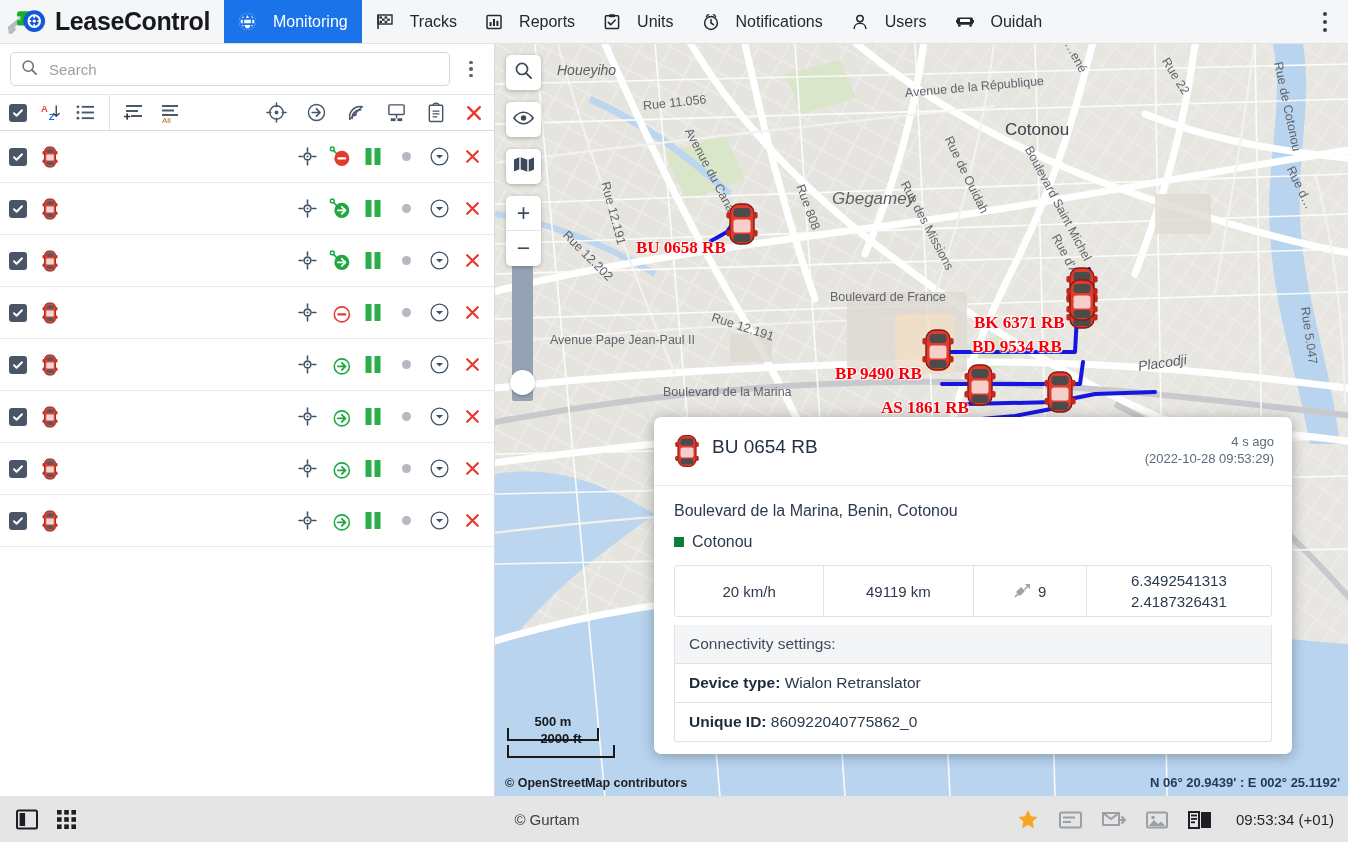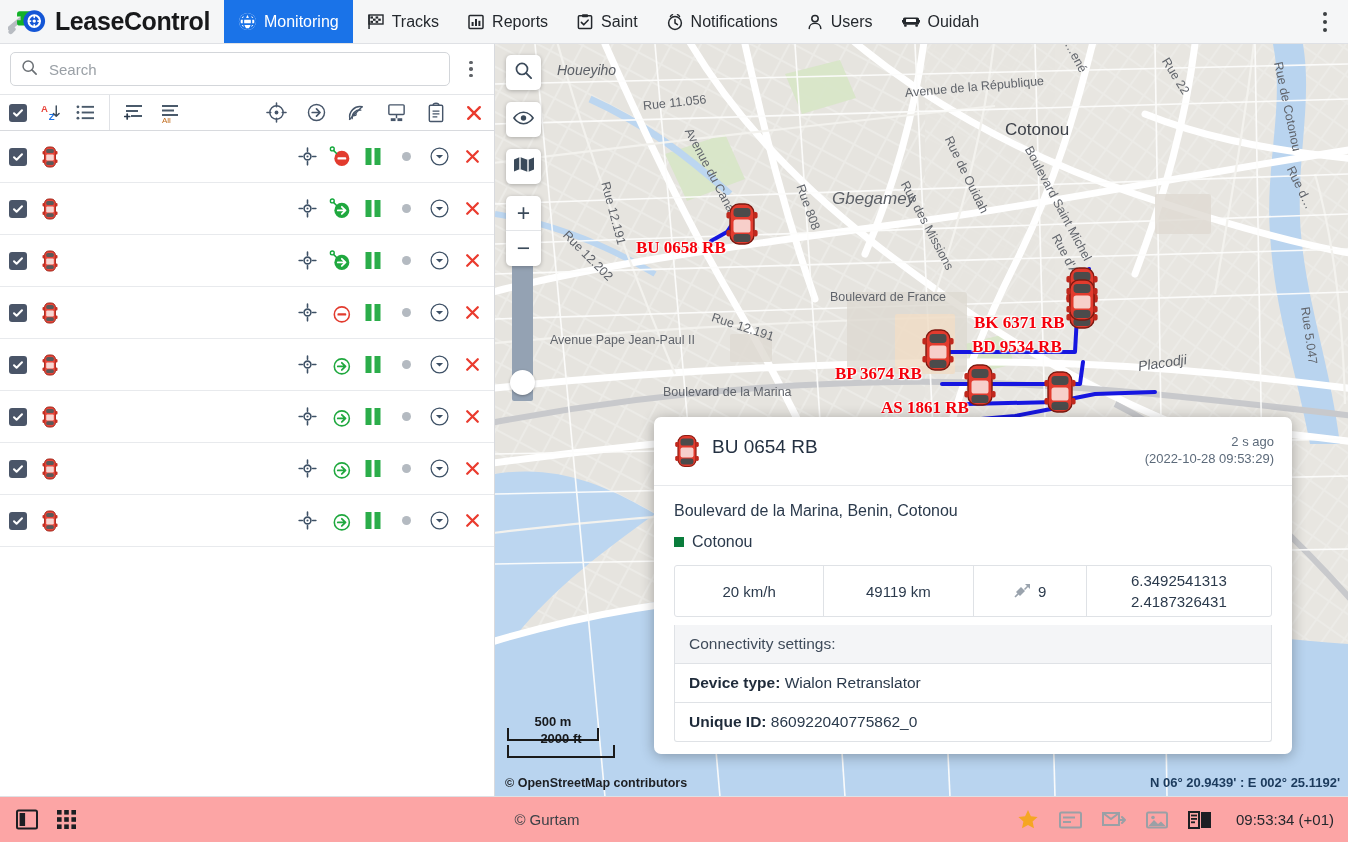--- a/index.html
+++ b/index.html
@@ -30,21 +30,21 @@
     display: flex; align-items: center; gap: 9px;
     padding: 0 14px 0 8px;
   }
   .brand-logo { width: 38px; height: 32px; display:block; }
   .brand-name {
     font-size: 25px; font-weight: bold; color: #18191b;
     letter-spacing: -0.4px;
   }
   .nav { display: flex; align-items: stretch; }
   .nav-item {
-    display: flex; align-items: center; gap: 7px;
+    display: flex; align-items: center; gap: 16px;
     padding: 0 14px;
     font-size: 16px; color: #24282d;
     cursor: pointer; white-space: nowrap;
   }
   .nav-item.active { background: #1a73e8; color: #fff; }
   .nav-item .nav-ico { display:flex; align-items:center; }
   .nav-spacer { flex: 1; }
   .kebab {
     width: 46px; display: flex; align-items: center; justify-content: center;
     cursor: pointer;
@@ -257,21 +257,21 @@
     padding: 10px 14px; font-size: 15.5px; color: #2b3a4c;
     border-bottom: 1px solid #dfe2e6;
   }
   .pp-tr:last-child { border-bottom: 0; }
   .pp-tr.hdr { background: #f4f5f7; color: #3f4b5a; }
   .pp-tr b { color: #1f2b3a; }
 
   
   .statusbar {
     height: 46px; min-height: 46px;
-    background: #fca5a5; border-top: 1px solid #dfe1e5;
+    background: #e5e5e5; border-top: 1px solid #dfe1e5;
     display: flex; align-items: center; padding: 0 14px 0 16px;
     position: relative; z-index: 40;
   }
   .sb-left { display: flex; align-items: center; gap: 18px; }
   .sb-center { flex: 1; text-align: center; font-size: 15px; color: #3b4046; }
   .sb-right { display: flex; align-items: center; gap: 20px; }
   .sb-ico { cursor: pointer; display: flex; align-items: center; }
   .sb-clock { font-size: 15px; color: #24282d; margin-left: 4px; }
 </style>
 </head>
@@ -337,21 +337,21 @@
       </div>
 
       <div class="nav-item">
         <span class="nav-ico">
           <svg width="18" height="18" viewBox="0 0 18 18">
               <rect x="2.4" y="2.8" width="13.2" height="12.6" rx="1" fill="none" stroke="#24282d" stroke-width="1.5"></rect>
               <rect x="6" y="1.2" width="6" height="3" rx=".8" fill="#24282d"></rect>
               <path d="M5.4 9.4l2.3 2.4 4.4-4.6" stroke="#24282d" stroke-width="1.6" fill="none" stroke-linecap="round" stroke-linejoin="round"></path>
             </svg>
         </span>
-        <span>Saint</span>
+        <span>Units</span>
       </div>
 
       <div class="nav-item">
         <span class="nav-ico">
           <svg width="18" height="18" viewBox="0 0 18 18">
               <circle cx="9" cy="10" r="6.4" fill="none" stroke="#24282d" stroke-width="1.5"></circle>
               <path d="M9 6.4V10l2.5 1.6" stroke="#24282d" stroke-width="1.5" fill="none" stroke-linecap="round"></path>
               <path d="M4.4 3.6a4 4 0 0 1 2.2-1.9" stroke="#24282d" stroke-width="1.4" fill="none" stroke-linecap="round"></path>
               <path d="M13.6 3.6a4 4 0 0 0-2.2-1.9" stroke="#24282d" stroke-width="1.4" fill="none" stroke-linecap="round"></path>
             </svg>
@@ -1145,21 +1145,21 @@
           <div class="mk" style="left: 426px; top: 284px;"><svg width="34" height="44" viewBox="0 0 34 44">
     <rect x="5" y="2" width="24" height="40" rx="9" fill="#e23b2e" stroke="#7d1a11" stroke-width="1.4"></rect>
     <rect x="8.5" y="6" width="17" height="9" rx="3.4" fill="#4b4b4b"></rect>
     <rect x="8.5" y="17.5" width="17" height="13" rx="2.6" fill="#f7cfca"></rect>
     <rect x="8.5" y="32" width="17" height="8" rx="3.2" fill="#4b4b4b"></rect>
     <rect x="1.4" y="10" width="4.4" height="6.6" rx="1.8" fill="#c0281d"></rect>
     <rect x="28.2" y="10" width="4.4" height="6.6" rx="1.8" fill="#c0281d"></rect>
     <rect x="1.4" y="28" width="4.4" height="6.6" rx="1.8" fill="#c0281d"></rect>
     <rect x="28.2" y="28" width="4.4" height="6.6" rx="1.8" fill="#c0281d"></rect>
   </svg></div>
-          <div class="mk-label" style="left: 340px; top: 320px;">BP 3674 RB</div>
+          <div class="mk-label" style="left: 340px; top: 320px;">BP 9490 RB</div>
           <div class="mk" style="left: 468px; top: 319px;"><svg width="34" height="44" viewBox="0 0 34 44">
     <rect x="5" y="2" width="24" height="40" rx="9" fill="#e23b2e" stroke="#7d1a11" stroke-width="1.4"></rect>
     <rect x="8.5" y="6" width="17" height="9" rx="3.4" fill="#4b4b4b"></rect>
     <rect x="8.5" y="17.5" width="17" height="13" rx="2.6" fill="#f7cfca"></rect>
     <rect x="8.5" y="32" width="17" height="8" rx="3.2" fill="#4b4b4b"></rect>
     <rect x="1.4" y="10" width="4.4" height="6.6" rx="1.8" fill="#c0281d"></rect>
     <rect x="28.2" y="10" width="4.4" height="6.6" rx="1.8" fill="#c0281d"></rect>
     <rect x="1.4" y="28" width="4.4" height="6.6" rx="1.8" fill="#c0281d"></rect>
     <rect x="28.2" y="28" width="4.4" height="6.6" rx="1.8" fill="#c0281d"></rect>
   </svg></div>
@@ -1250,21 +1250,21 @@
               <rect x="6.5" y="13.5" width="13" height="10" rx="2" fill="#f6cfcb"></rect>
               <rect x="6.5" y="24.5" width="13" height="6" rx="2.4" fill="#4b4b4b"></rect>
               <rect x="1.2" y="8" width="3.4" height="5" rx="1.4" fill="#c0281d"></rect>
               <rect x="21.4" y="8" width="3.4" height="5" rx="1.4" fill="#c0281d"></rect>
               <rect x="1.2" y="22" width="3.4" height="5" rx="1.4" fill="#c0281d"></rect>
               <rect x="21.4" y="22" width="3.4" height="5" rx="1.4" fill="#c0281d"></rect>
             </svg>
           </span>
           <div class="pp-title">BU 0654 RB</div>
           <div class="pp-time">
-            <div>2 s ago</div>
+            <div>4 s ago</div>
             <div>(2022-10-28 09:53:29)</div>
           </div>
         </div>
         <div class="pp-body">
           <div class="pp-addr">Boulevard de la Marina, Benin, Cotonou</div>
           <div class="pp-group">
             <span class="grp-dot"></span>
             <span>Cotonou</span>
           </div>
           <div class="pp-stats">

